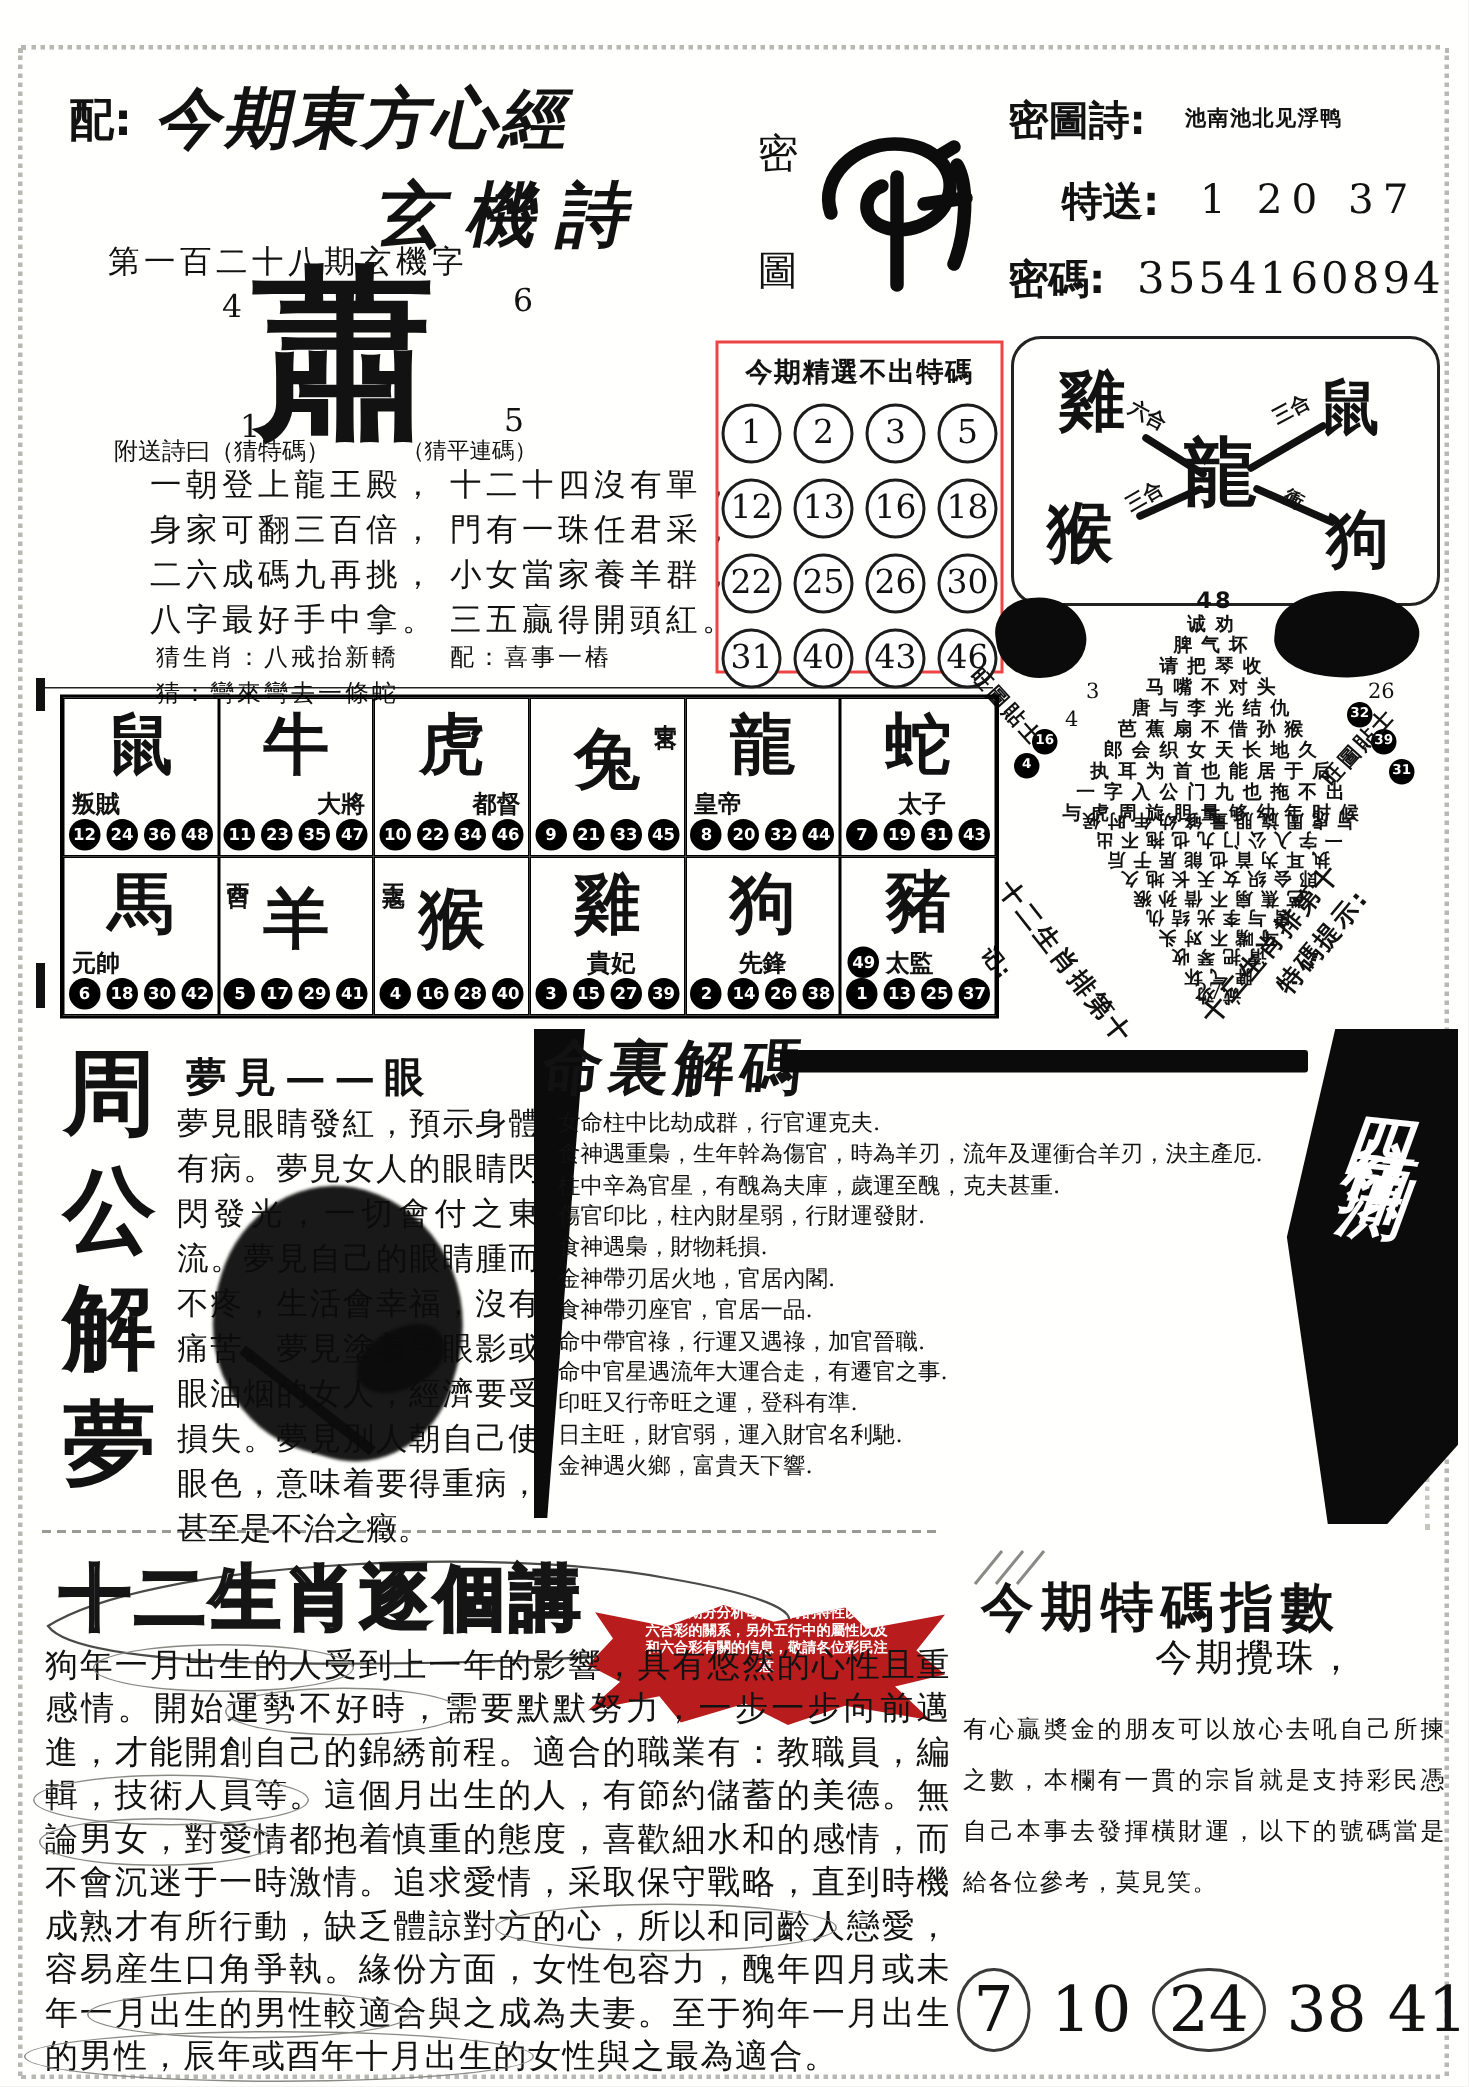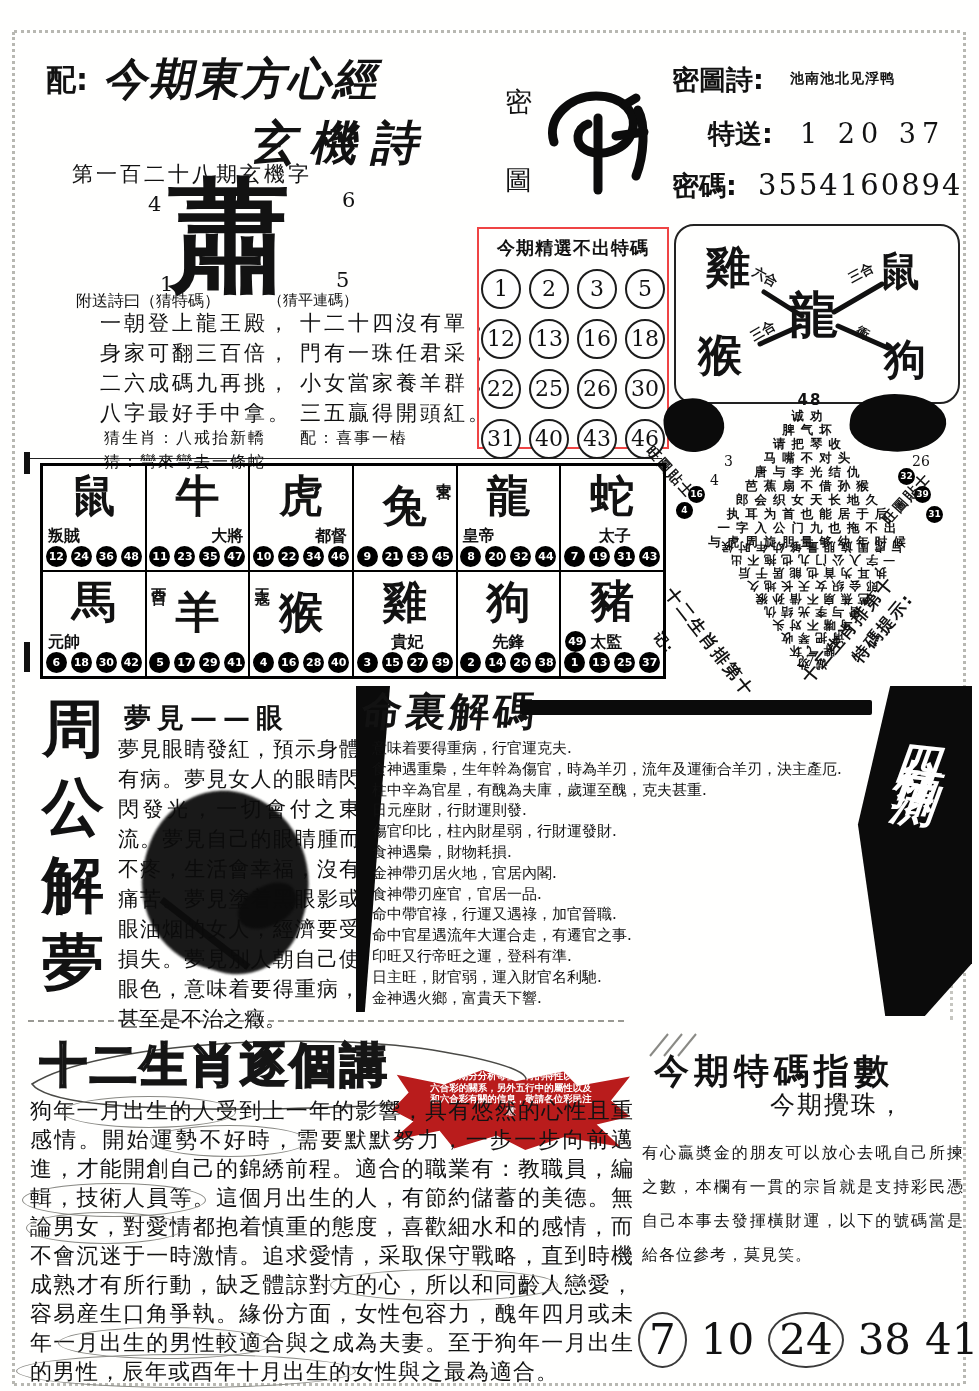--- a/index.html
+++ b/index.html
@@ -331,24 +331,23 @@
   <div class="abs b" style="left:124px;top:700px;font-size:27px;letter-spacing:6px;">夢見——眼</div>
   <div class="abs" style="left:118px;top:734px;width:242px;font-size:21px;line-height:30px;text-align:justify;">夢見眼睛發紅，預示身體有病。夢見女人的眼睛閃閃發光，一切會付之東流。夢見自己的眼睛腫而不疼，生活會幸福，沒有痛苦。夢見塗着黑眼影或眼油烟的女人，經濟要受損失。夢見別人朝自己使眼色，意味着要得重病，甚至是不治之癥。</div>
   <div class="blob" style="left:142px;top:792px;width:168px;height:178px;border-radius:52% 62% 44% 58%;transform:rotate(16deg);opacity:.94;filter:blur(1.2px);"></div>
   <div class="blob" style="left:236px;top:886px;width:62px;height:40px;border-radius:60% 40% 55% 45%;transform:rotate(-20deg);opacity:.9;filter:blur(1px);"></div>
   <div class="blob" style="left:150px;top:930px;width:110px;height:7px;transform:rotate(38deg);opacity:.85;"></div>
 
   <div class="blob" style="left:356px;top:686px;width:34px;height:326px;clip-path:polygon(0 0,100% 0,26% 100%,0 100%);border-radius:0;"></div>
   <div class="abs sans" style="left:362px;top:684px;font-size:40px;font-weight:900;transform:skewX(-6deg);letter-spacing:4px;">命裏解碼</div>
   <div class="blob" style="left:520px;top:700px;width:352px;height:15px;border-radius:2px;"></div>
   <div class="abs" style="left:372px;top:738px;">
-    <div class="fline">意味着要得重病，行官運克夫.</div>
+    <div class="fline">女命柱中比劫成群，行官運克夫.</div>
     <div class="fline">食神遇重梟，生年幹為傷官，時為羊刃，流年及運衝合羊刃，決主產厄.</div>
     <div class="fline">柱中辛為官星，有醜為夫庫，歲運至醜，克夫甚重.</div>
-    <div class="fline">日元座財，行財運則發.</div>
     <div class="fline">傷官印比，柱內財星弱，行財運發財.</div>
     <div class="fline">食神遇梟，財物耗損.</div>
     <div class="fline">金神帶刃居火地，官居內閣.</div>
     <div class="fline">食神帶刃座官，官居一品.</div>
     <div class="fline">命中帶官祿，行運又遇祿，加官晉職.</div>
     <div class="fline">命中官星遇流年大運合走，有遷官之事.</div>
     <div class="fline">印旺又行帝旺之運，登科有準.</div>
     <div class="fline">日主旺，財官弱，運入財官名利馳.</div>
     <div class="fline">金神遇火鄉，富貴天下響.</div>
   </div>

